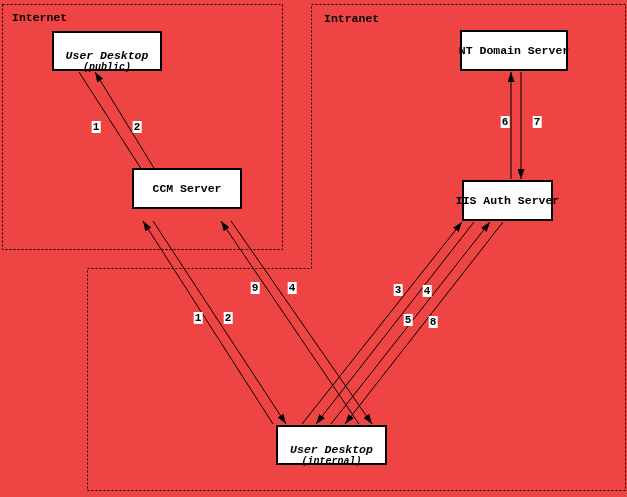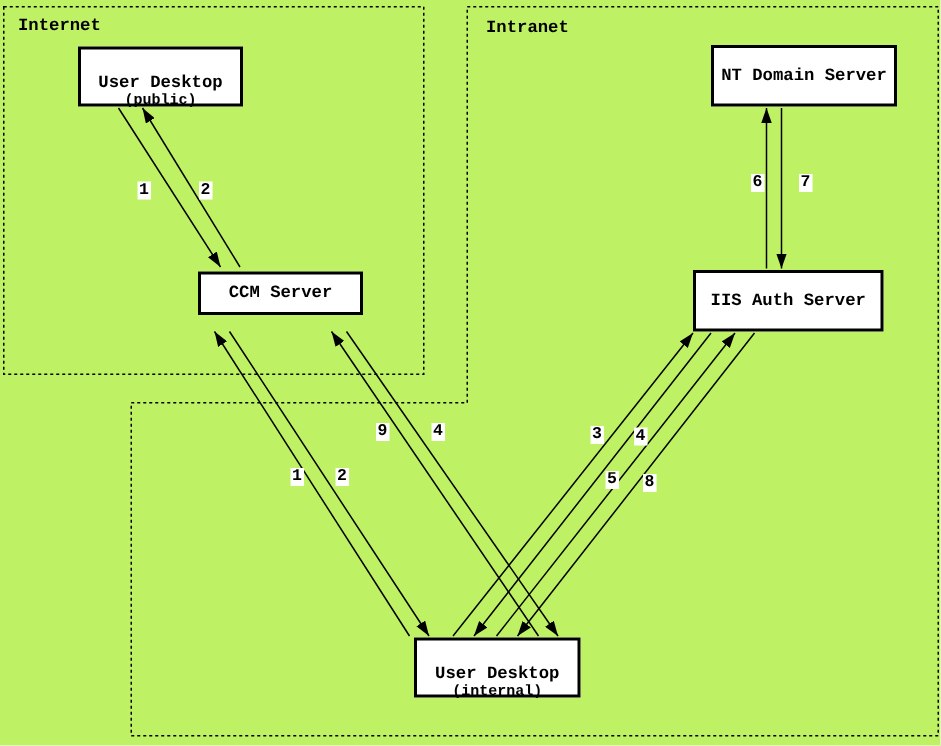--- a/index.html
+++ b/index.html
@@ -1,27 +1,27 @@
 <!DOCTYPE html>
 <html><head>
 <meta charset="utf-8">
 <style>
   html,body{margin:0;padding:0;background:#fff;}
   .stage{
-    position:relative;width:627px;height:497px;background:#bef264;
+    position:relative;width:627px;height:497px;background:#ef4444;
     font-family:"Liberation Mono","DejaVu Sans Mono",monospace;color:#000;
     overflow:hidden;
   }
   .stage svg{position:absolute;left:0;top:0;}
   .node{
     position:absolute;box-sizing:border-box;border:2px solid #000;background:#fff;
     display:flex;flex-direction:column;align-items:center;justify-content:center;
     text-align:center;
   }
-  .node.two{padding-top:20px;}
+  .node.two{padding-top:20px;font-style:italic;}
   .nl{font-size:11.5px;font-weight:bold;line-height:13px;white-space:nowrap;}
   .ns{font-size:10px;font-weight:bold;line-height:11px;white-space:nowrap;}
   .zlabel{position:absolute;font-size:11.5px;font-weight:bold;white-space:nowrap;}
   .elabel{
     position:absolute;font-size:11px;font-weight:bold;white-space:nowrap;
     transform:translate(-50%,-50%);background:#fff;padding:0 1px;
   }
 </style>
 </head>
 <body>
@@ -58,29 +58,29 @@
   </svg>
 
   <div class="zlabel" style="left:12px;top:11px">Internet</div>
   <div class="zlabel" style="left:324px;top:12px">Intranet</div>
 
   <div class="node two" style="left:52px;top:31px;width:110px;height:40px">
     <div class="nl">User Desktop</div>
     <div class="ns">(public)</div>
   </div>
 
-  <div class="node" style="left:132px;top:181px;width:110px;height:29px">
+  <div class="node" style="left:132px;top:168px;width:110px;height:41px">
     <div class="nl">CCM Server</div>
   </div>
 
-  <div class="node" style="left:474px;top:30px;width:124px;height:41px">
+  <div class="node" style="left:460px;top:30px;width:108px;height:41px">
     <div class="nl">NT Domain Server</div>
   </div>
 
-  <div class="node" style="left:462px;top:180px;width:127px;height:41px">
+  <div class="node" style="left:462px;top:180px;width:91px;height:41px">
     <div class="nl">IIS Auth Server</div>
   </div>
 
   <div class="node two" style="left:276px;top:425px;width:111px;height:40px">
     <div class="nl">User Desktop</div>
     <div class="ns">(internal)</div>
   </div>
 
   <div class="elabel" style="left:96px;top:127px">1</div>
   <div class="elabel" style="left:137px;top:127px">2</div>

